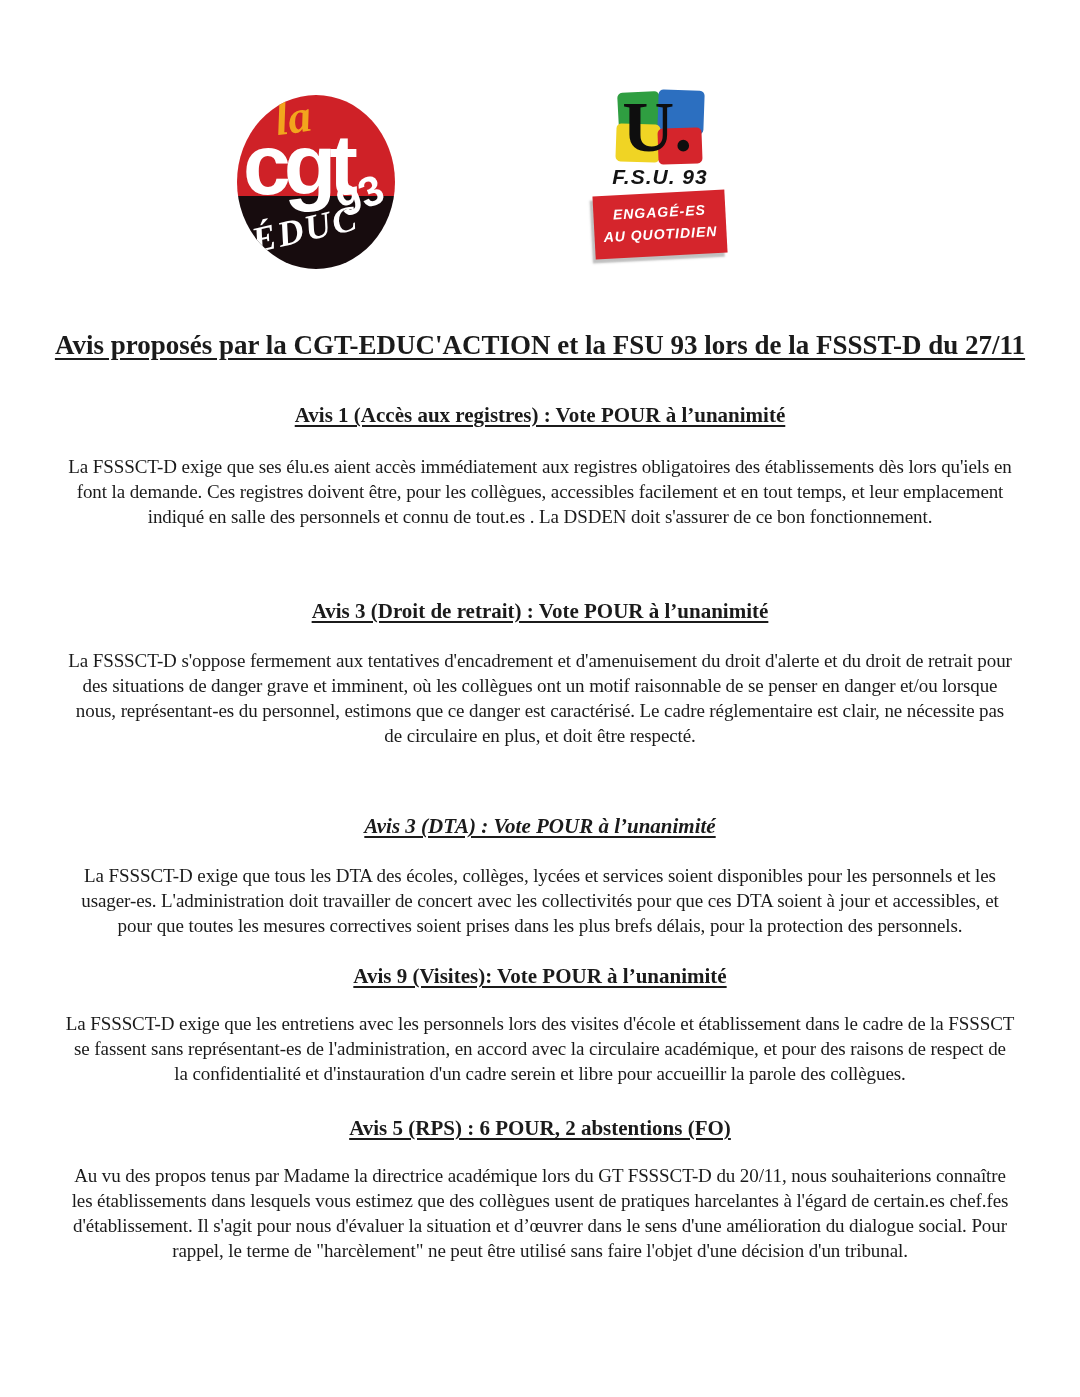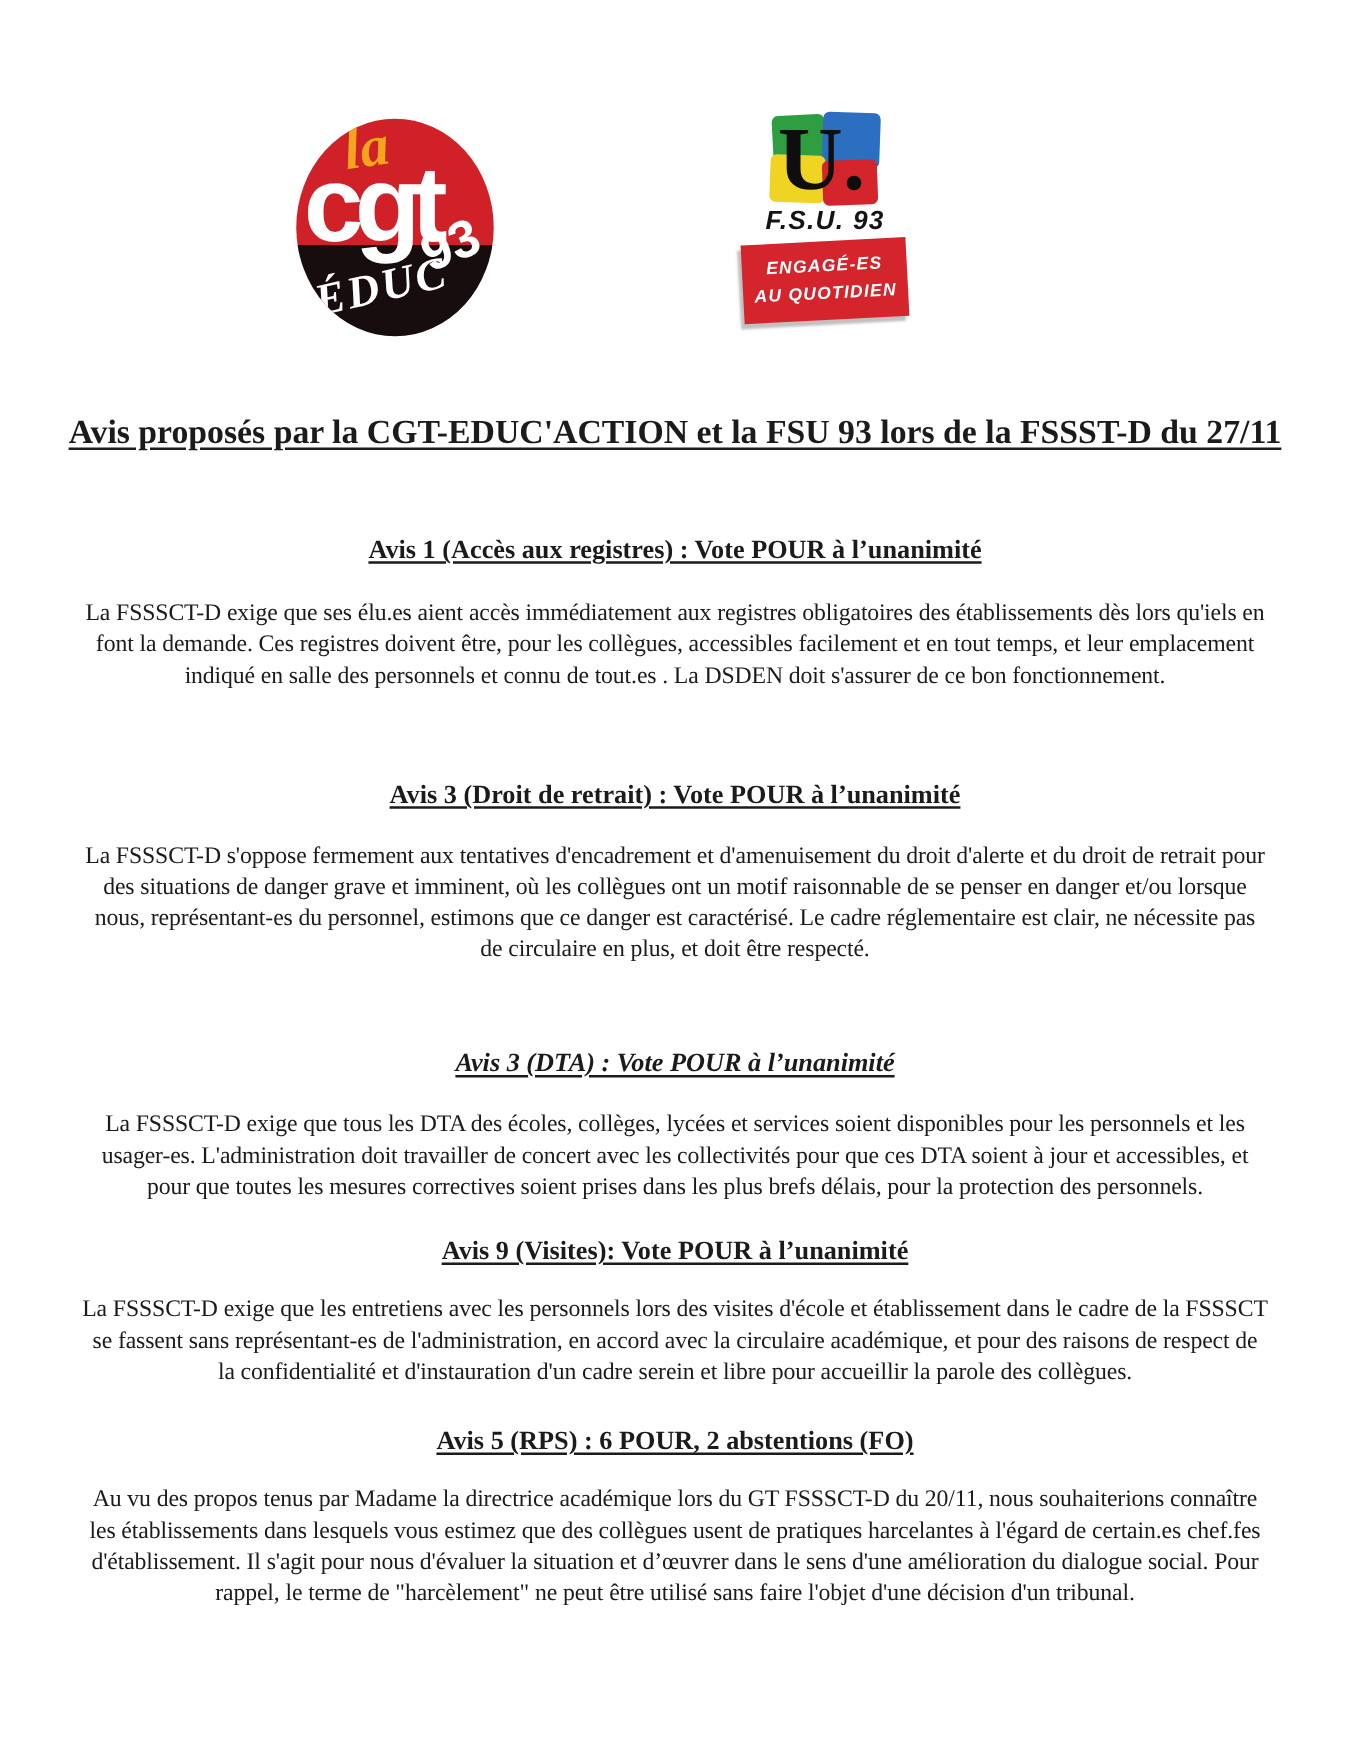--- a/index.html
+++ b/index.html
@@ -122,21 +122,21 @@
   }
   .avis-p {
     width: 950px;
     margin: 5px auto;
     text-align: center;
     font-size: 19px;
     line-height: 25px;
     letter-spacing: -0.1px;
   }
   .mt-60 { margin-top: 60px; text-align: center; }
-  .mt-42 { margin-top: 66px; }
+  .mt-42 { margin-top: 42px; }
   .mt-30 { margin-top: 30px; }
   .mt-26 { margin-top: 26px; }
   .mt-24 { margin-top: 24px; }
   .mt-22 { margin-top: 22px; }
   .mt-66 { margin-top: 66px; font-style: italic; }
   .mt-70 { margin-top: 70px; }
 </style>
 </head>
 <body>
 

